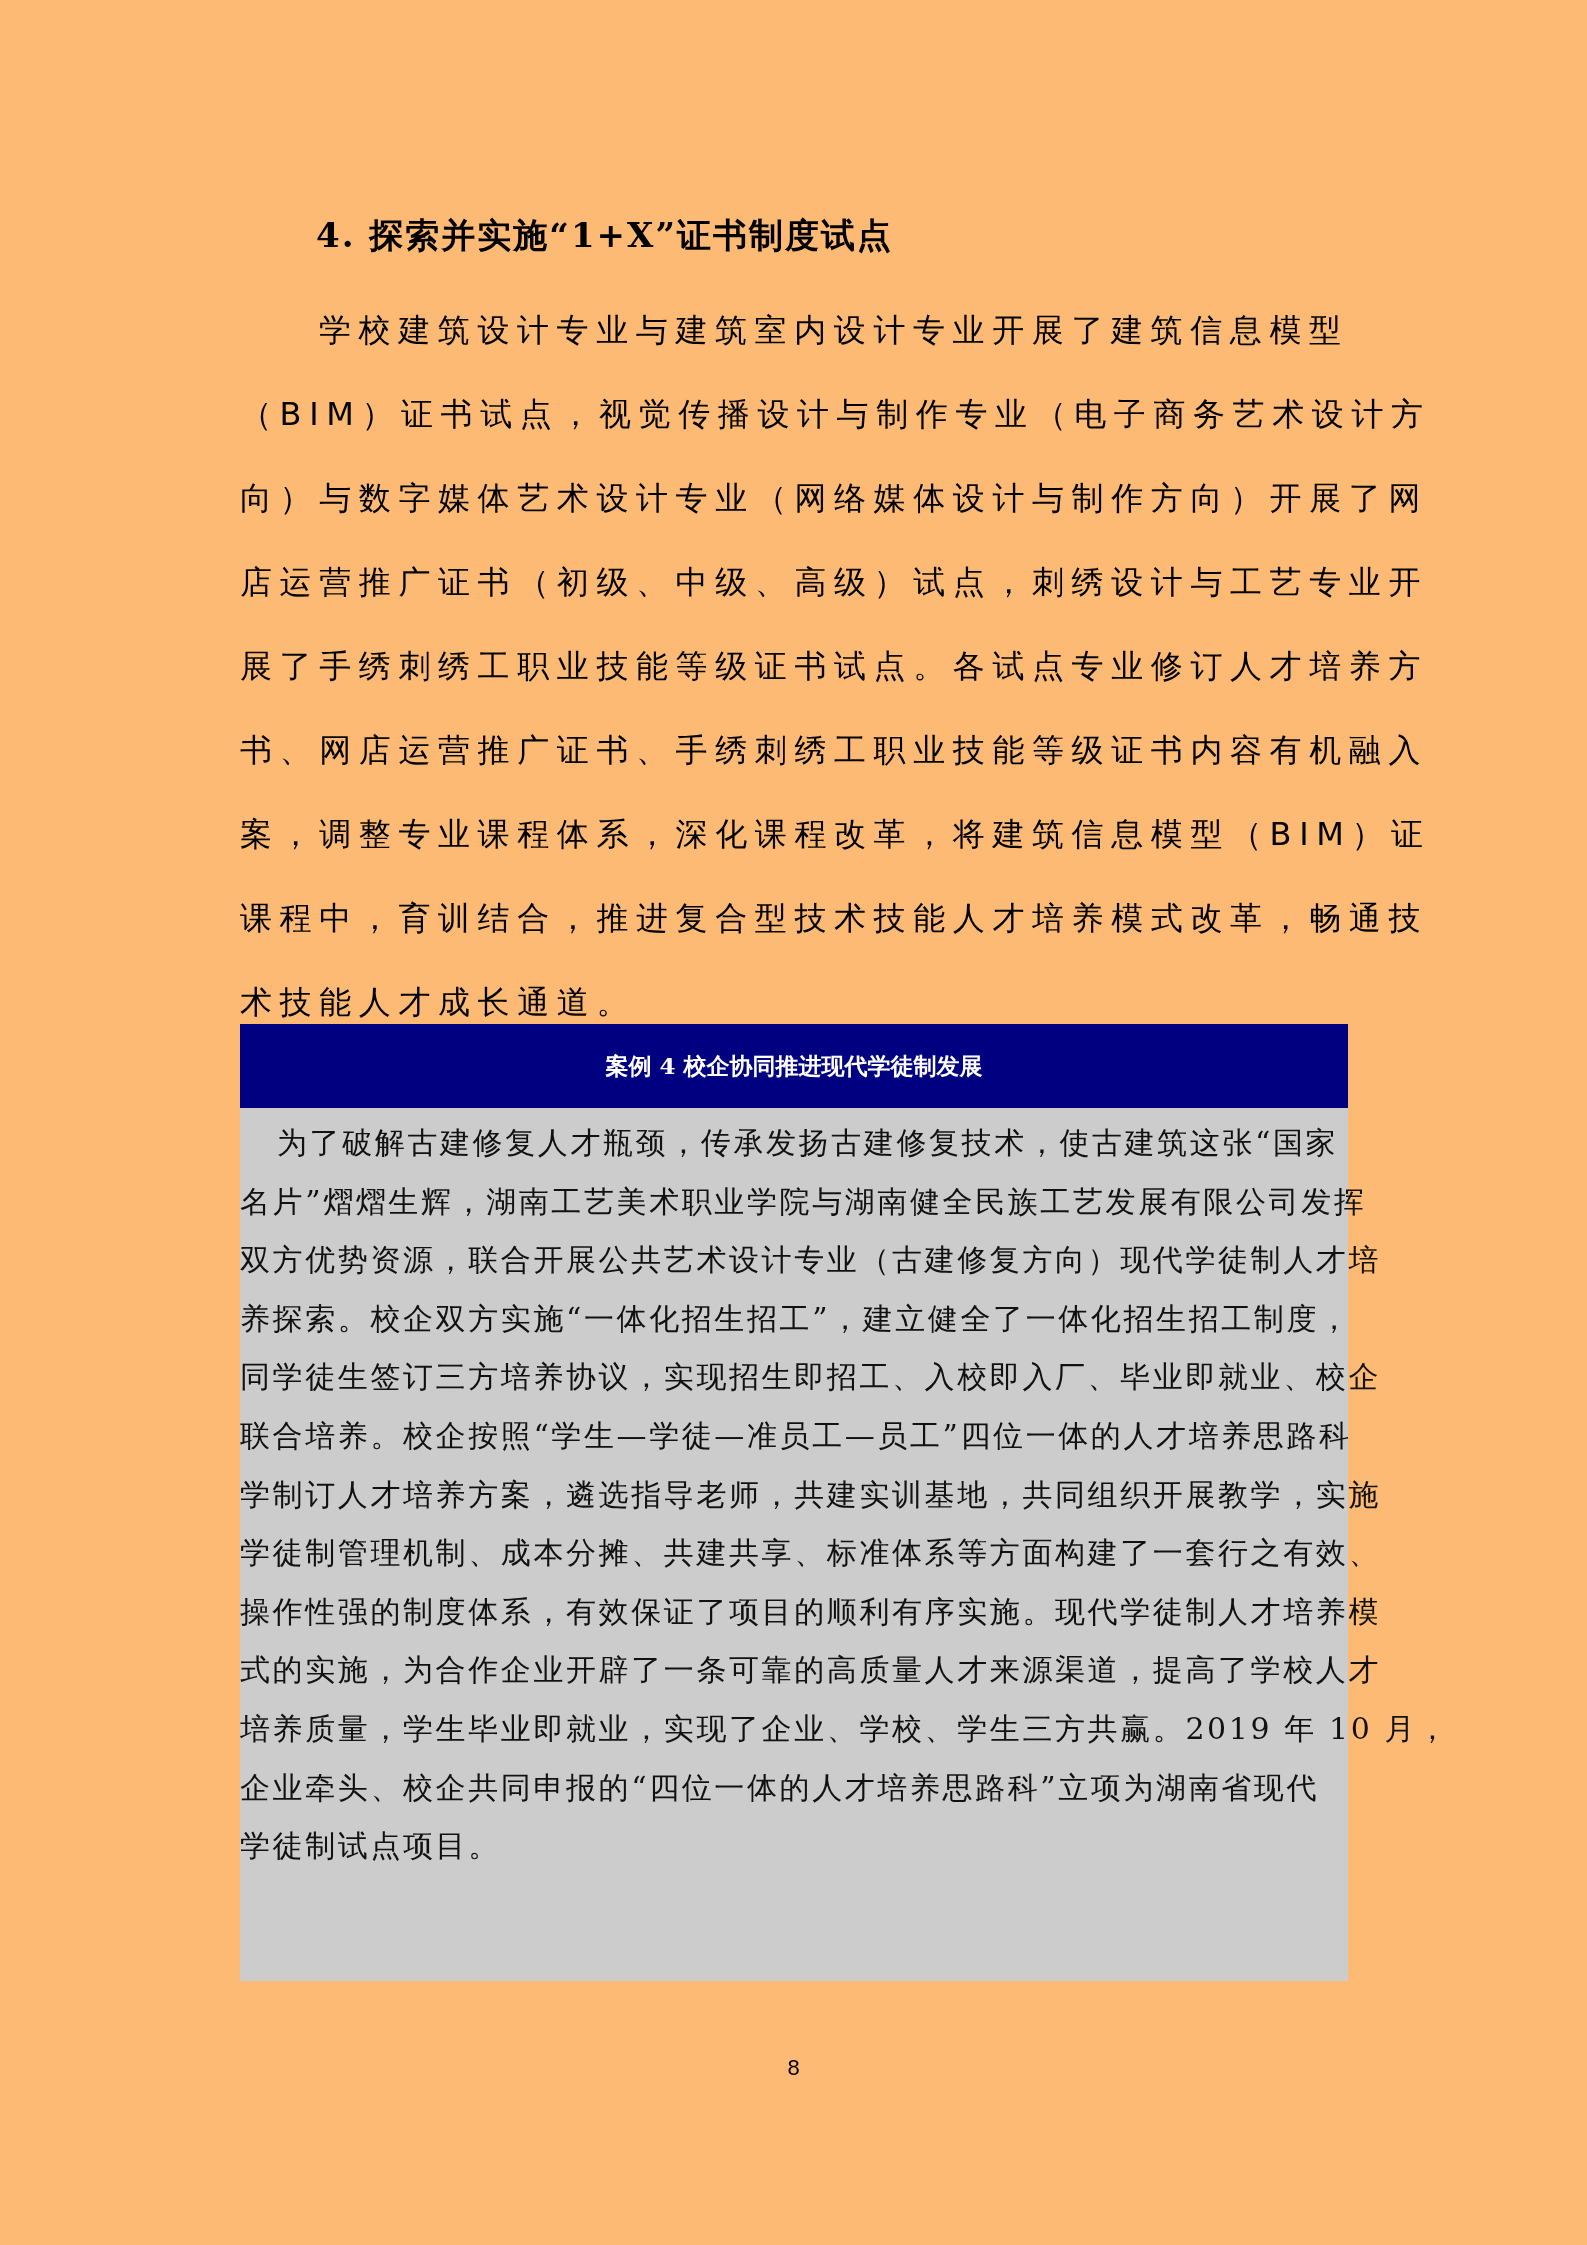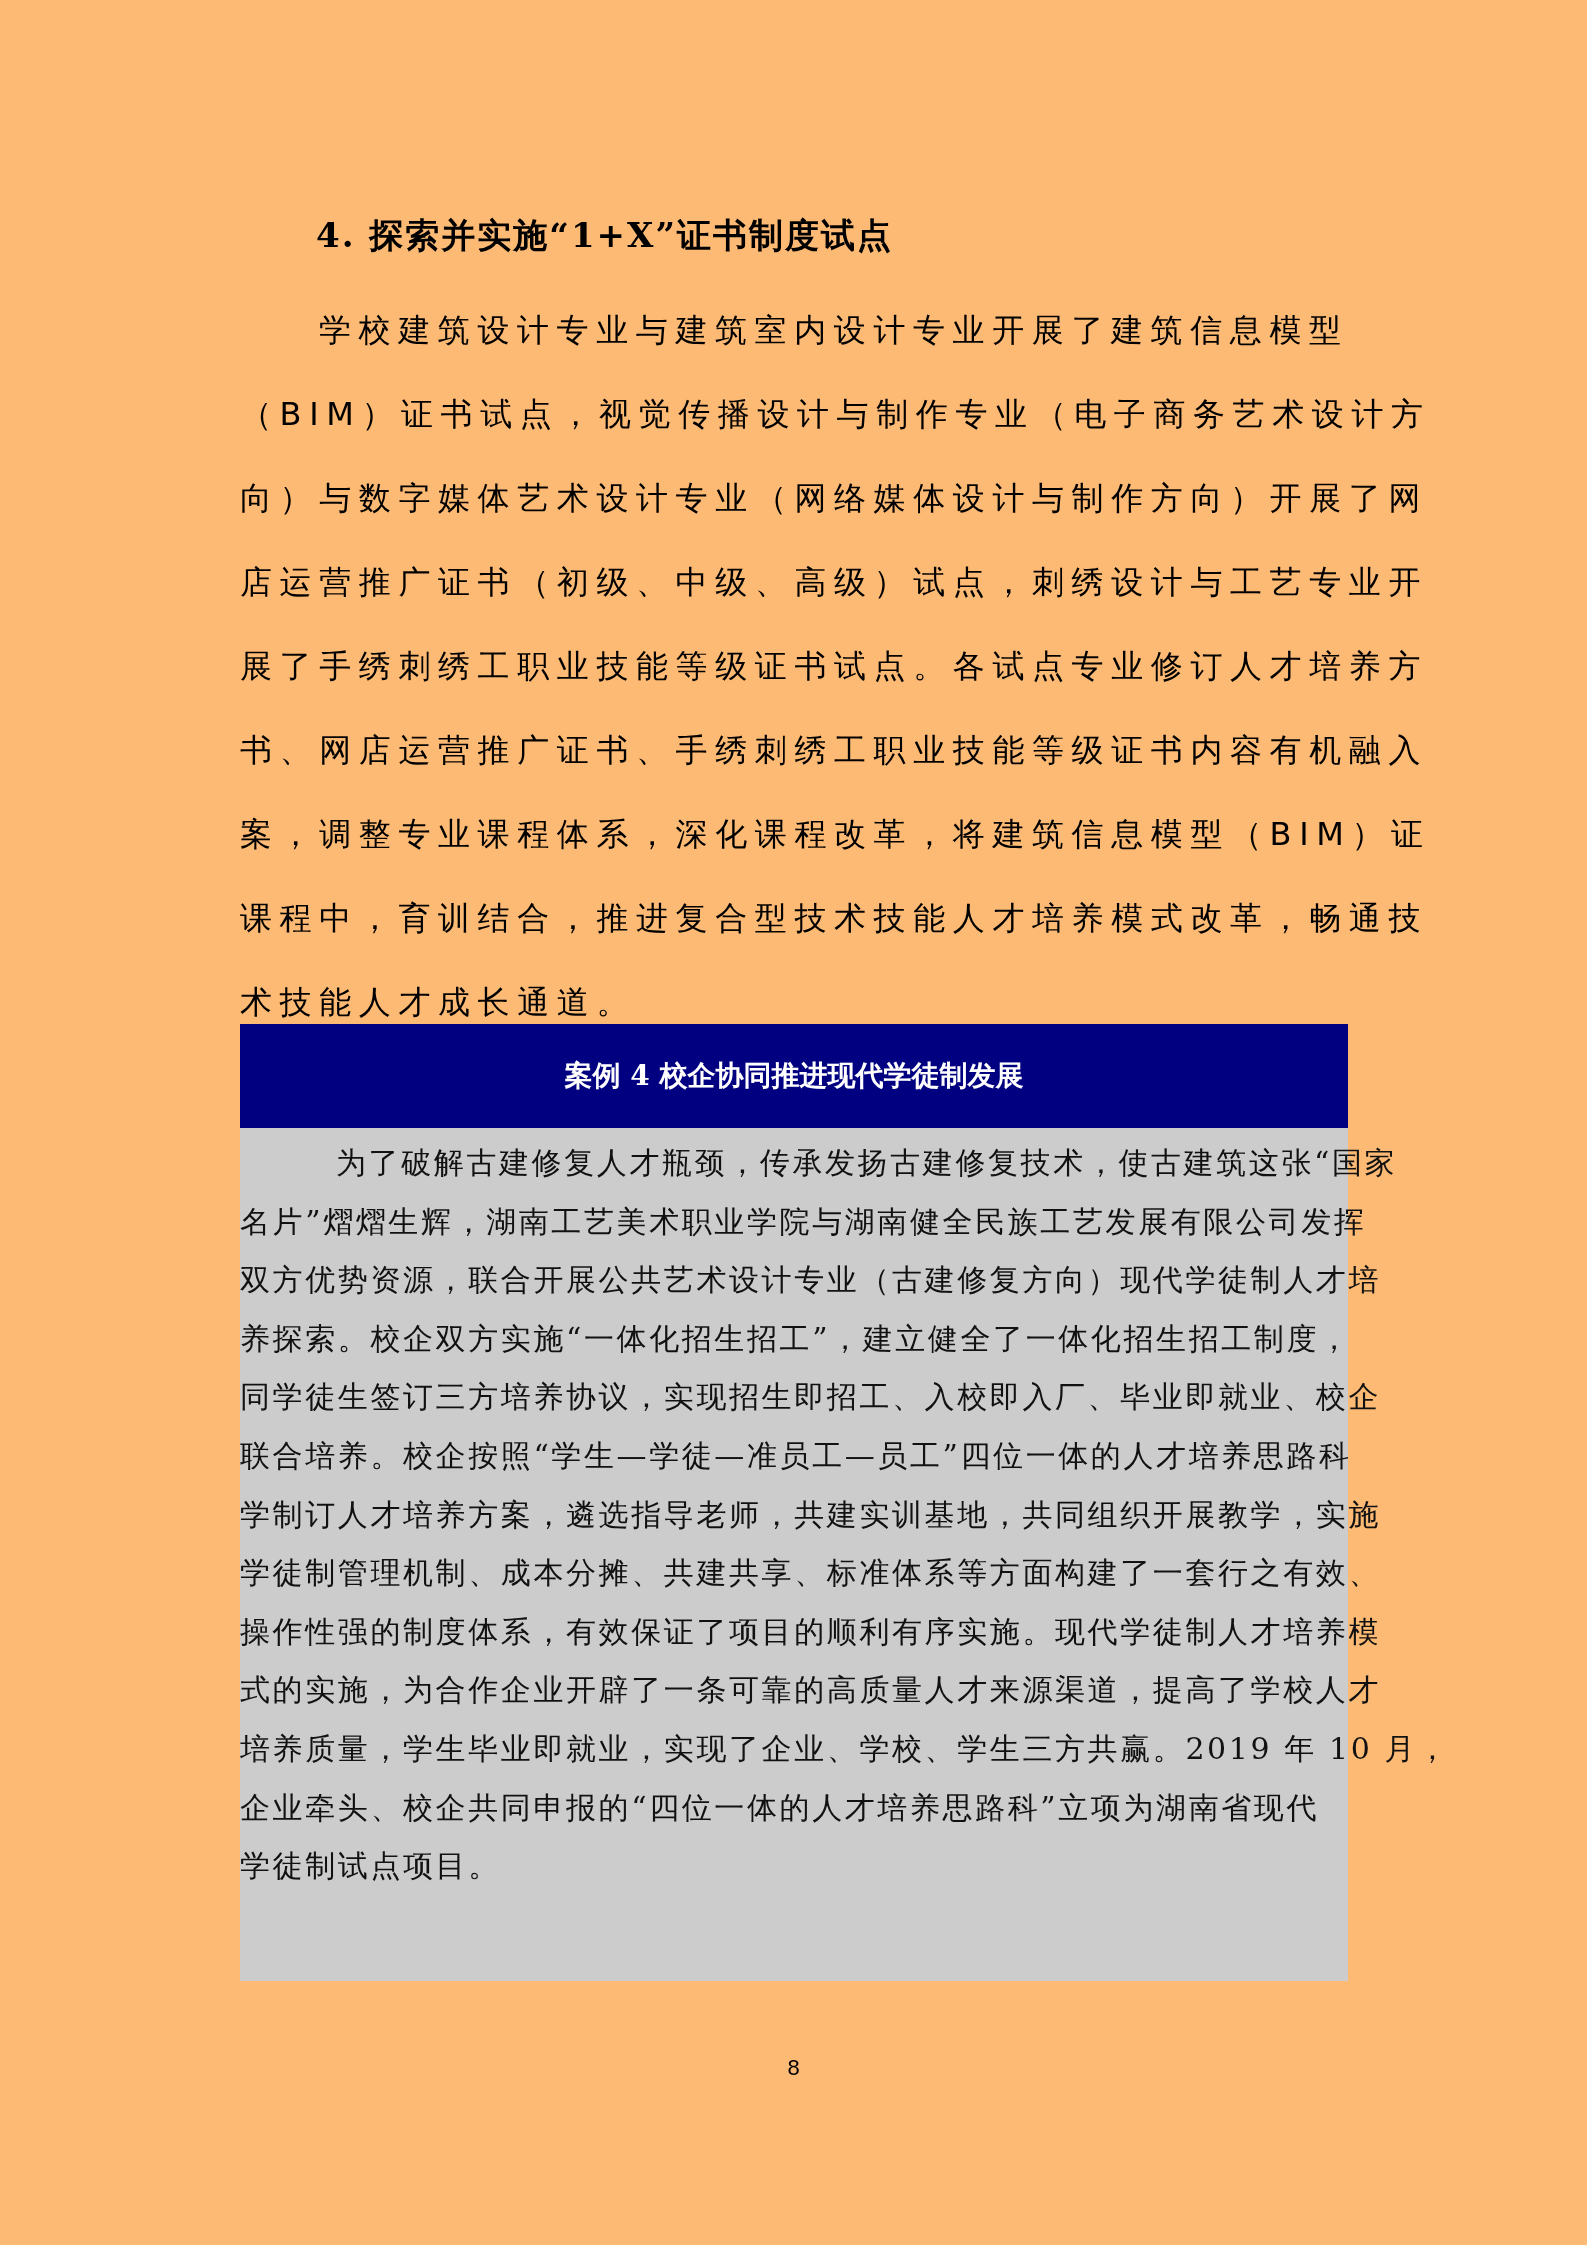--- a/index.html
+++ b/index.html
@@ -16,32 +16,32 @@
     font-family: "DejaVu Sans", "Liberation Sans", sans-serif;
     font-size: 32px; line-height: 84px; letter-spacing: 7.6px;
     text-align: justify; margin: 0;
   }
   .para .line { display: block; white-space: nowrap; height: 84px; }
   .case-box {
     position: absolute; left: 240px; top: 1024px; width: 1108px; height: 957px;
     background: #cccccc;
   }
   .case-title {
-    height: 104px; background: #000080; color: #ffffff;
+    height: 84px; background: #000080; color: #ffffff;
     display: flex; align-items: center; justify-content: center;
     font-family: "DejaVu Serif", "Liberation Serif", serif;
-    font-size: 28px; font-weight: bold; white-space: nowrap;
+    font-size: 23px; font-weight: bold; white-space: nowrap;
   }
   .case-body { padding-top: 6px; }
   .case-body .line {
     display: block; white-space: nowrap; height: 58.6px; line-height: 58.6px;
     font-family: "DejaVu Serif", "Liberation Serif", serif;
     font-size: 30px; letter-spacing: 2.6px; color: #111;
   }
-  .indent { padding-left: 96px; }
+  .indent { padding-left: 37px; }
   .page-number {
     position: absolute; left: 0; width: 1587px; top: 2055px; text-align: center;
     font-family: "Liberation Sans", sans-serif; font-size: 22px;
   }
 </style>
 </head>
 <body>
 
 <div class="page">
   <div class="heading">4. 探索并实施“1+X”证书制度试点</div>

